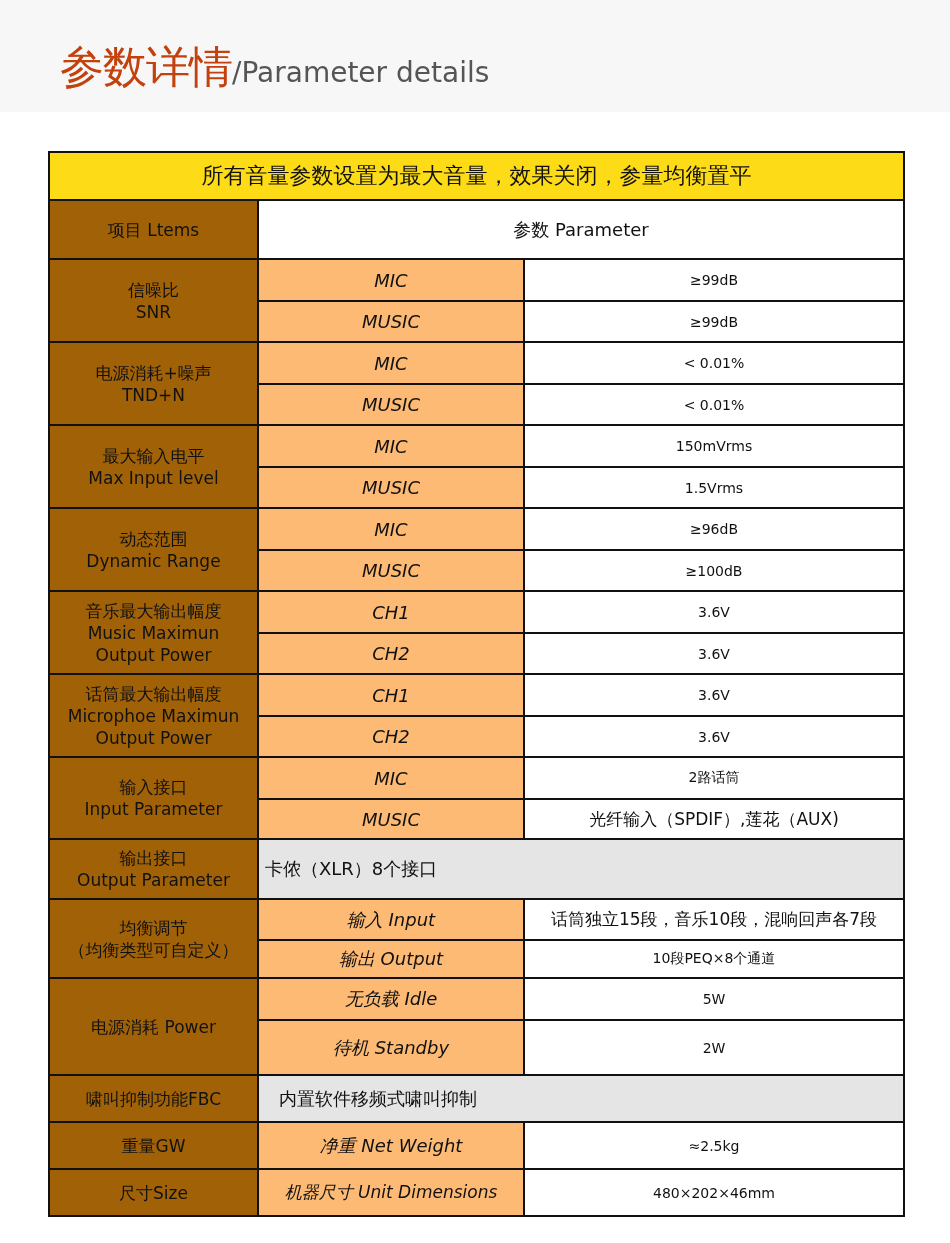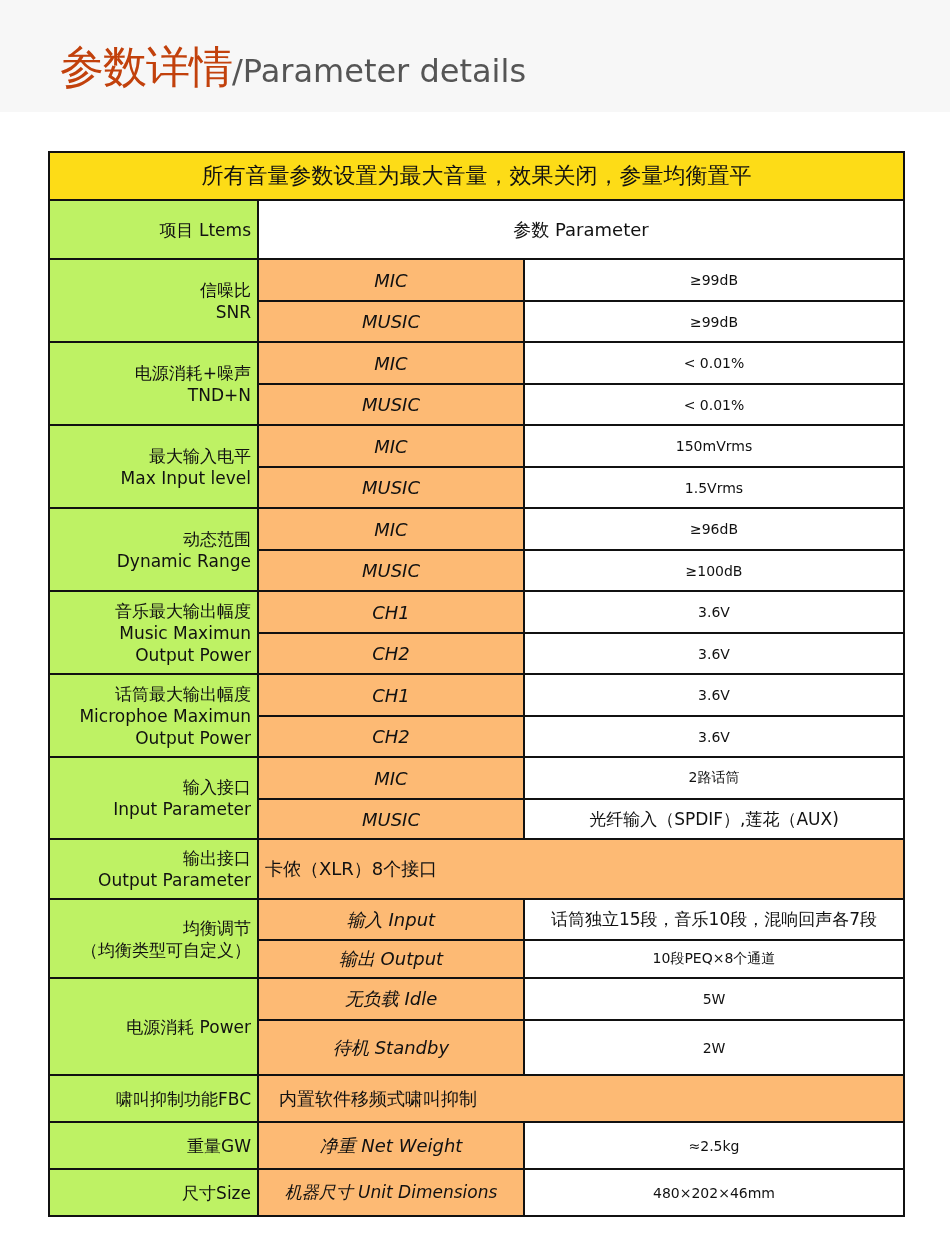--- a/index.html
+++ b/index.html
@@ -2,38 +2,38 @@
 <html><head>
 <meta charset="utf-8">
 <style>
   * { box-sizing: border-box; margin: 0; padding: 0; }
   html, body { width: 950px; height: 1243px; background: #ffffff; overflow: hidden; }
   body { font-family: "DejaVu Sans", "Liberation Sans", sans-serif; color: #111; position: relative; }
 
   .top-band { position: absolute; left: 0; top: 0; width: 950px; height: 112px; background: #f7f7f7; }
   .page-title { position: absolute; left: 60px; top: 38px; white-space: nowrap; }
   .page-title .cn { font-size: 44px; color: #c2410c; font-weight: 400; letter-spacing: -1px; }
-  .page-title .en { font-size: 32px; color: #555; }
+  .page-title .en { font-size: 28px; color: #555; }
 
   table.spec {
     position: absolute; left: 48px; top: 151px; width: 855px;
     border-collapse: collapse; table-layout: fixed;
     font-size: 18px;
   }
   table.spec td { border: 2px solid #111; padding: 6px; vertical-align: middle; }
   .col1 { width: 209px; }
   .col2 { width: 266px; }
   .col3 { width: 380px; }
 
   td.banner { background: #fddc17; text-align: center; font-size: 22px; height: 48px; }
-  td.item { background: #bef264; text-align: right; padding-left: 6px; line-height: 22px; font-size: 17px; }
+  td.item { background: #a16207; text-align: center; padding-left: 6px; line-height: 22px; font-size: 17px; }
   td.item.tight { line-height: 22px; }
   td.sub { background: #fdba74; text-align: center; font-size: 18px; font-style: italic; }
   td.val { background: #fff; text-align: center; font-size: 14px; }
-  td.wide { background: #fdba74; text-align: left; padding-left: 36px; font-size: 18px; }
+  td.wide { background: #e5e5e5; text-align: left; padding-left: 36px; font-size: 18px; }
   td.param-head { background: #fff; text-align: center; font-size: 18px; }
   td.item .l1, td.item .l2, td.item .l3 { display: block; white-space: nowrap; }
   td.val.small { font-size: 17px; }
 </style>
 </head>
 <body>
 
 <div class="top-band"></div>
 <div class="page-title">
   <span class="cn">参数详情</span><span class="en">/Parameter details</span>

